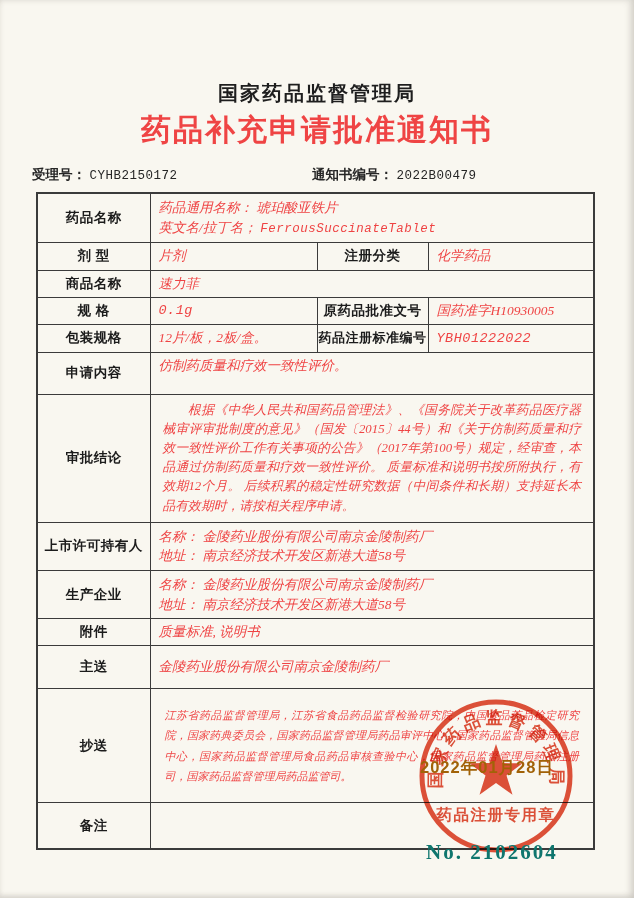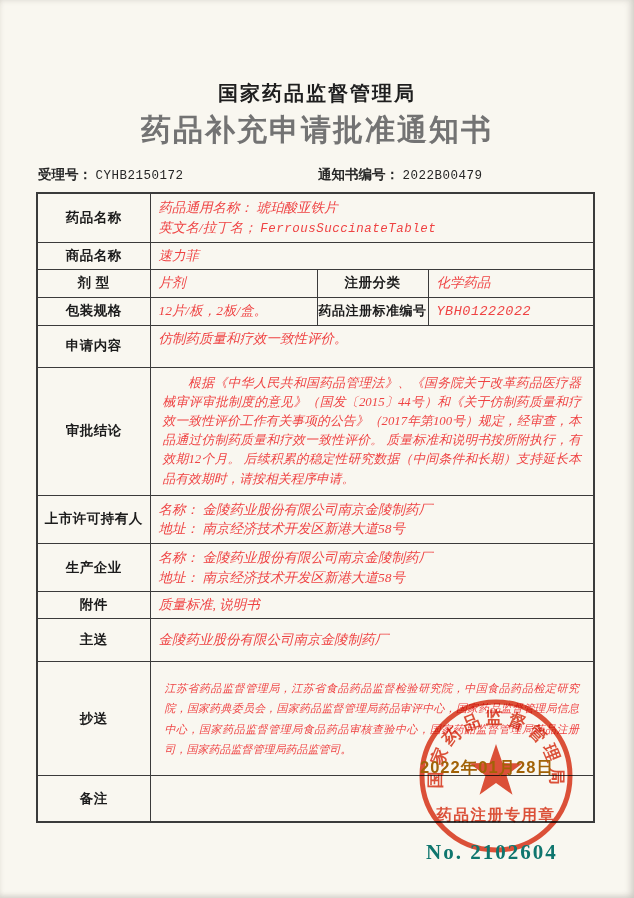--- a/index.html
+++ b/index.html
@@ -18,23 +18,23 @@
     text-align: center;
     font-family: "Liberation Sans", sans-serif;
     font-weight: bold; font-size: 20px; letter-spacing: 2px;
     color: #1e1e1e;
   }
   .doc-title {
     position: absolute; top: 110px; left: 0; width: 100%;
     text-align: center;
     font-family: "Liberation Serif", serif;
     font-weight: bold; font-size: 30px; letter-spacing: 2px;
-    color: #737373;
-  }
-  .meta { position: absolute; top: 166px; left: 38px; width: 558px; font-size: 13.5px; }
+    color: #ef4444;
+  }
+  .meta { position: absolute; top: 166px; left: 32px; width: 558px; font-size: 13.5px; }
   .meta .lblb { font-family: "Liberation Sans", sans-serif; font-weight: bold; }
   .mono { font-family: "Liberation Mono", monospace; font-size: 12.5px; letter-spacing: .5px; }
   .meta-notice { position: absolute; left: 280px; top: 0; }
 
   table.doc-table {
     position: absolute; top: 192px; left: 36px;
     width: 557px; border-collapse: collapse; table-layout: fixed;
     border: 2px solid #3b3b3b;
   }
   .doc-table td { border: 1px solid #3b3b3b; vertical-align: middle; }
@@ -104,29 +104,35 @@
         <div class="line">
           <span>药品通用名称：</span>
           <span>琥珀酸亚铁片</span>
         </div>
         <div class="line">
           <span>英文名/拉丁名；</span>
           <span class="mono">FerrousSuccinateTablet</span>
         </div>
       </td>
     </tr>
-    <tr style="height:27px;">
-      <td class="lbl">商品名称</td>
-      <td class="val" colspan="3">速力菲</td>
-    </tr>
     <tr style="height:28px;">
       <td class="lbl">剂 型</td>
       <td class="val">片剂</td>
       <td class="lbl">注册分类</td>
       <td class="val">化学药品</td>
+    </tr>
+    <tr style="height:27px;">
+      <td class="lbl">商品名称</td>
+      <td class="val" colspan="3">速力菲</td>
+    </tr>
+    <tr style="height:27px;">
+      <td class="lbl">规 格</td>
+      <td class="val mono">0.1g</td>
+      <td class="lbl">原药品批准文号</td>
+      <td class="val">国药准字H10930005</td>
     </tr>
     <tr style="height:28px;">
       <td class="lbl">包装规格</td>
       <td class="val">12片/板，2板/盒。</td>
       <td class="lbl" style="font-size:13px;">药品注册标准编号</td>
       <td class="val mono">YBH01222022</td>
     </tr>
     <tr style="height:42px;">
       <td class="lbl">申请内容</td>
       <td class="val vtop" colspan="3">仿制药质量和疗效一致性评价。</td>

